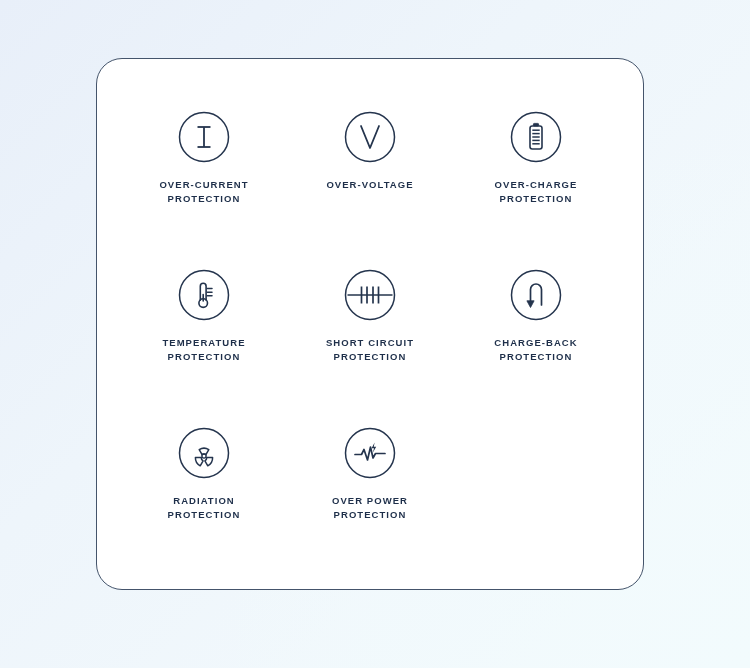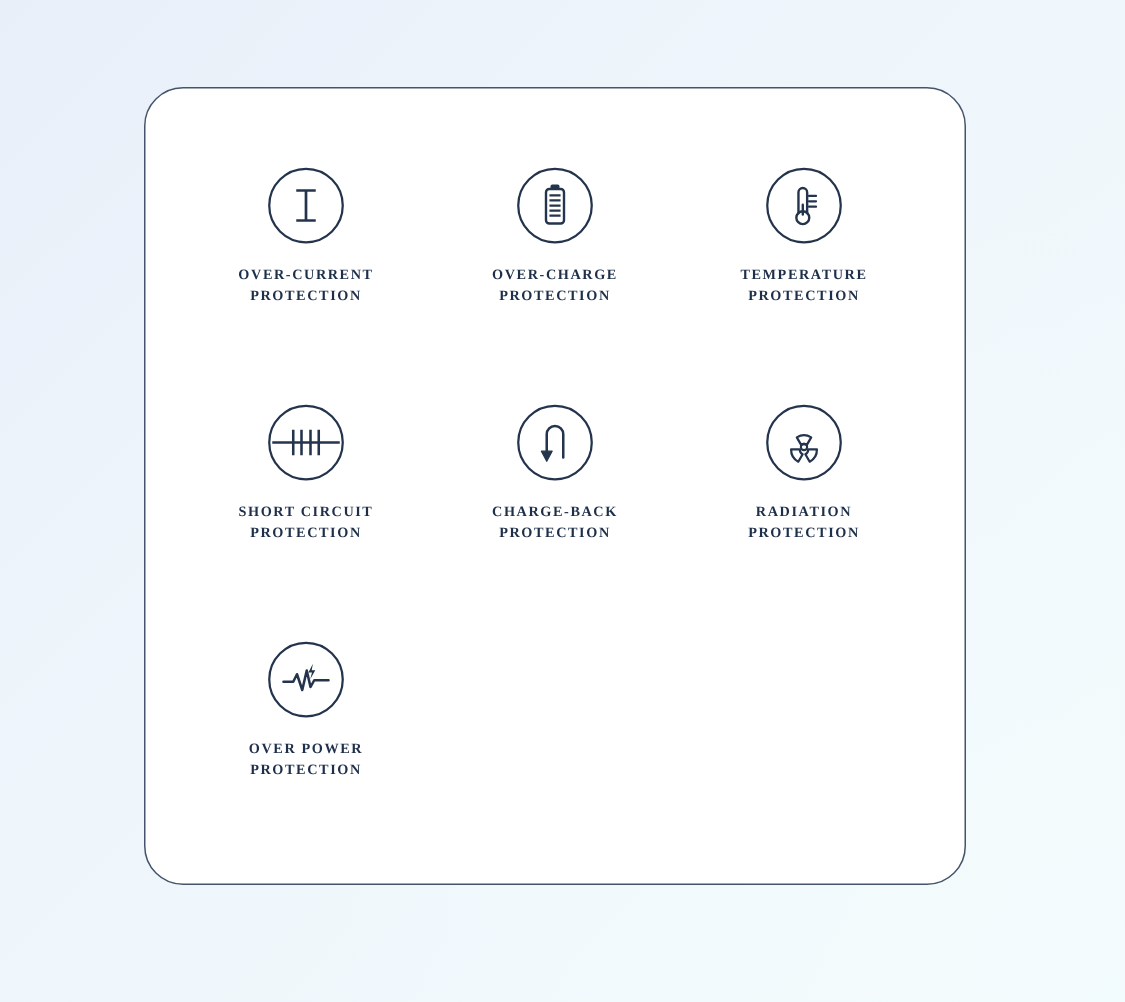--- a/index.html
+++ b/index.html
@@ -26,21 +26,20 @@
   
   .feature-card {
     position: absolute;
     left: 96px;
     top: 58px;
     width: 548px;
     height: 532px;
     background: #ffffff;
     border: 1px solid #44546b;
     border-radius: 26px;
-    font-family: Liberation Serif, serif;
   }
 
   .grid {
     position: absolute;
     left: 0;
     top: 0;
     width: 100%;
     height: 100%;
     display: grid;
     grid-template-columns: repeat(3, 1fr);
@@ -90,20 +89,29 @@
             <circle cx="26" cy="26" r="24.5"></circle>
             <line x1="26" y1="16" x2="26" y2="36" stroke-width="1.8"></line>
             <line x1="19.5" y1="16" x2="32.5" y2="16" stroke-width="1.8"></line>
             <line x1="19.5" y1="36" x2="32.5" y2="36" stroke-width="1.8"></line>
           </svg>
         </span>
         <div class="cell-label">OVER-CURRENT
 PROTECTION</div>
       </div>
 
+      <div class="cell">
+        <span class="icon-badge">
+          <svg viewBox="0 0 52 52" width="52" height="52" fill="none" stroke="#24344d" stroke-width="1.5">
+            <circle cx="26" cy="26" r="24.5"></circle>
+            <polyline points="17,15 26,37 35,15" stroke-width="1.8" stroke-linecap="round" stroke-linejoin="round"></polyline>
+          </svg>
+        </span>
+        <div class="cell-label">OVER-VOLTAGE</div>
+      </div>
 
       <div class="cell">
         <span class="icon-badge">
           <svg viewBox="0 0 52 52" width="52" height="52" fill="none" stroke="#24344d" stroke-width="1.5">
             <circle cx="26" cy="26" r="24.5"></circle>
             <rect x="20" y="15" width="12" height="23" rx="2.2" stroke-width="1.6"></rect>
             <rect x="23.4" y="12.4" width="5.2" height="2.6" rx="0.8" fill="#24344d" stroke-width="0.8"></rect>
             <line x1="22.3" y1="19.2" x2="29.7" y2="19.2" stroke-width="1.5"></line>
             <line x1="22.3" y1="22.6" x2="29.7" y2="22.6" stroke-width="1.5"></line>
             <line x1="22.3" y1="26" x2="29.7" y2="26" stroke-width="1.5"></line>

